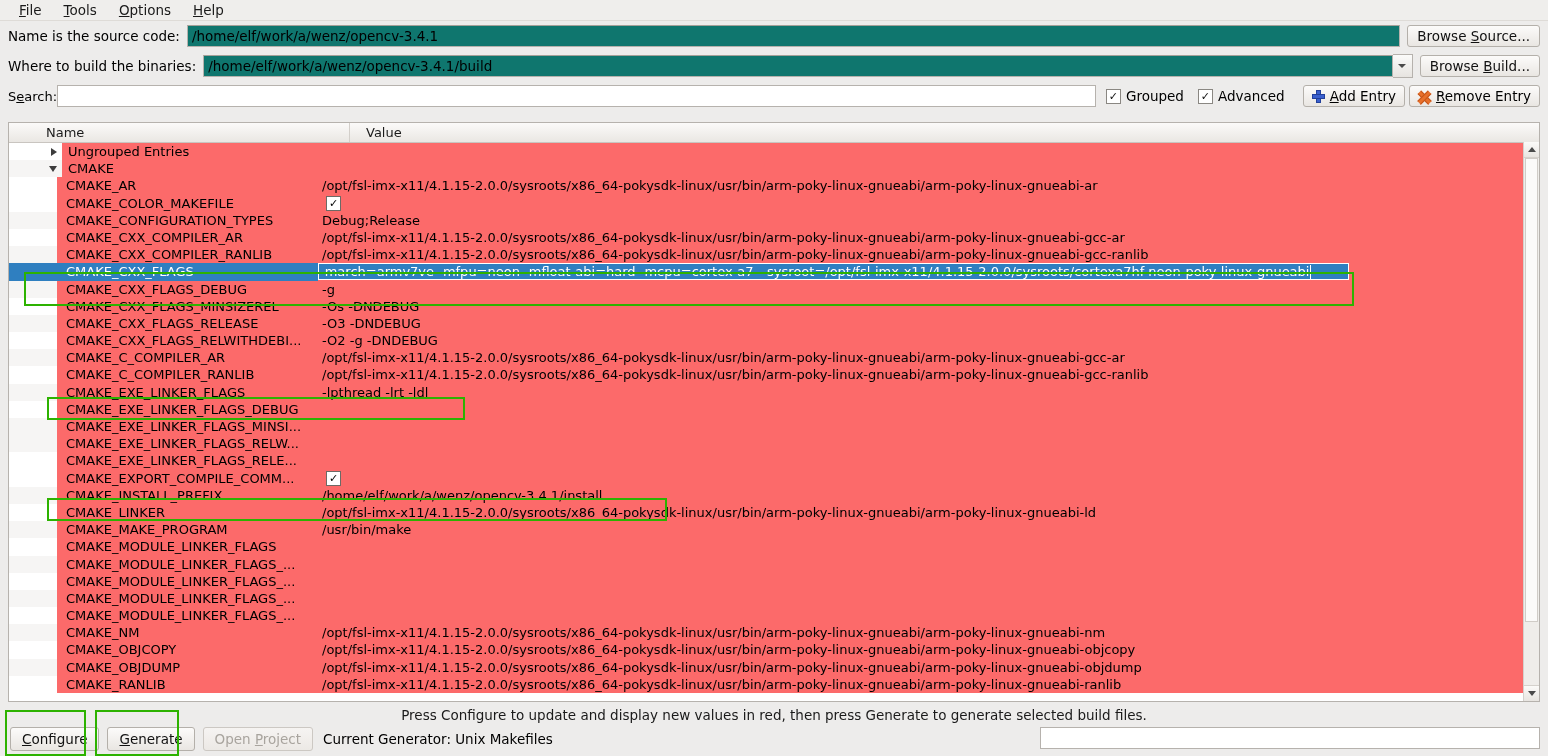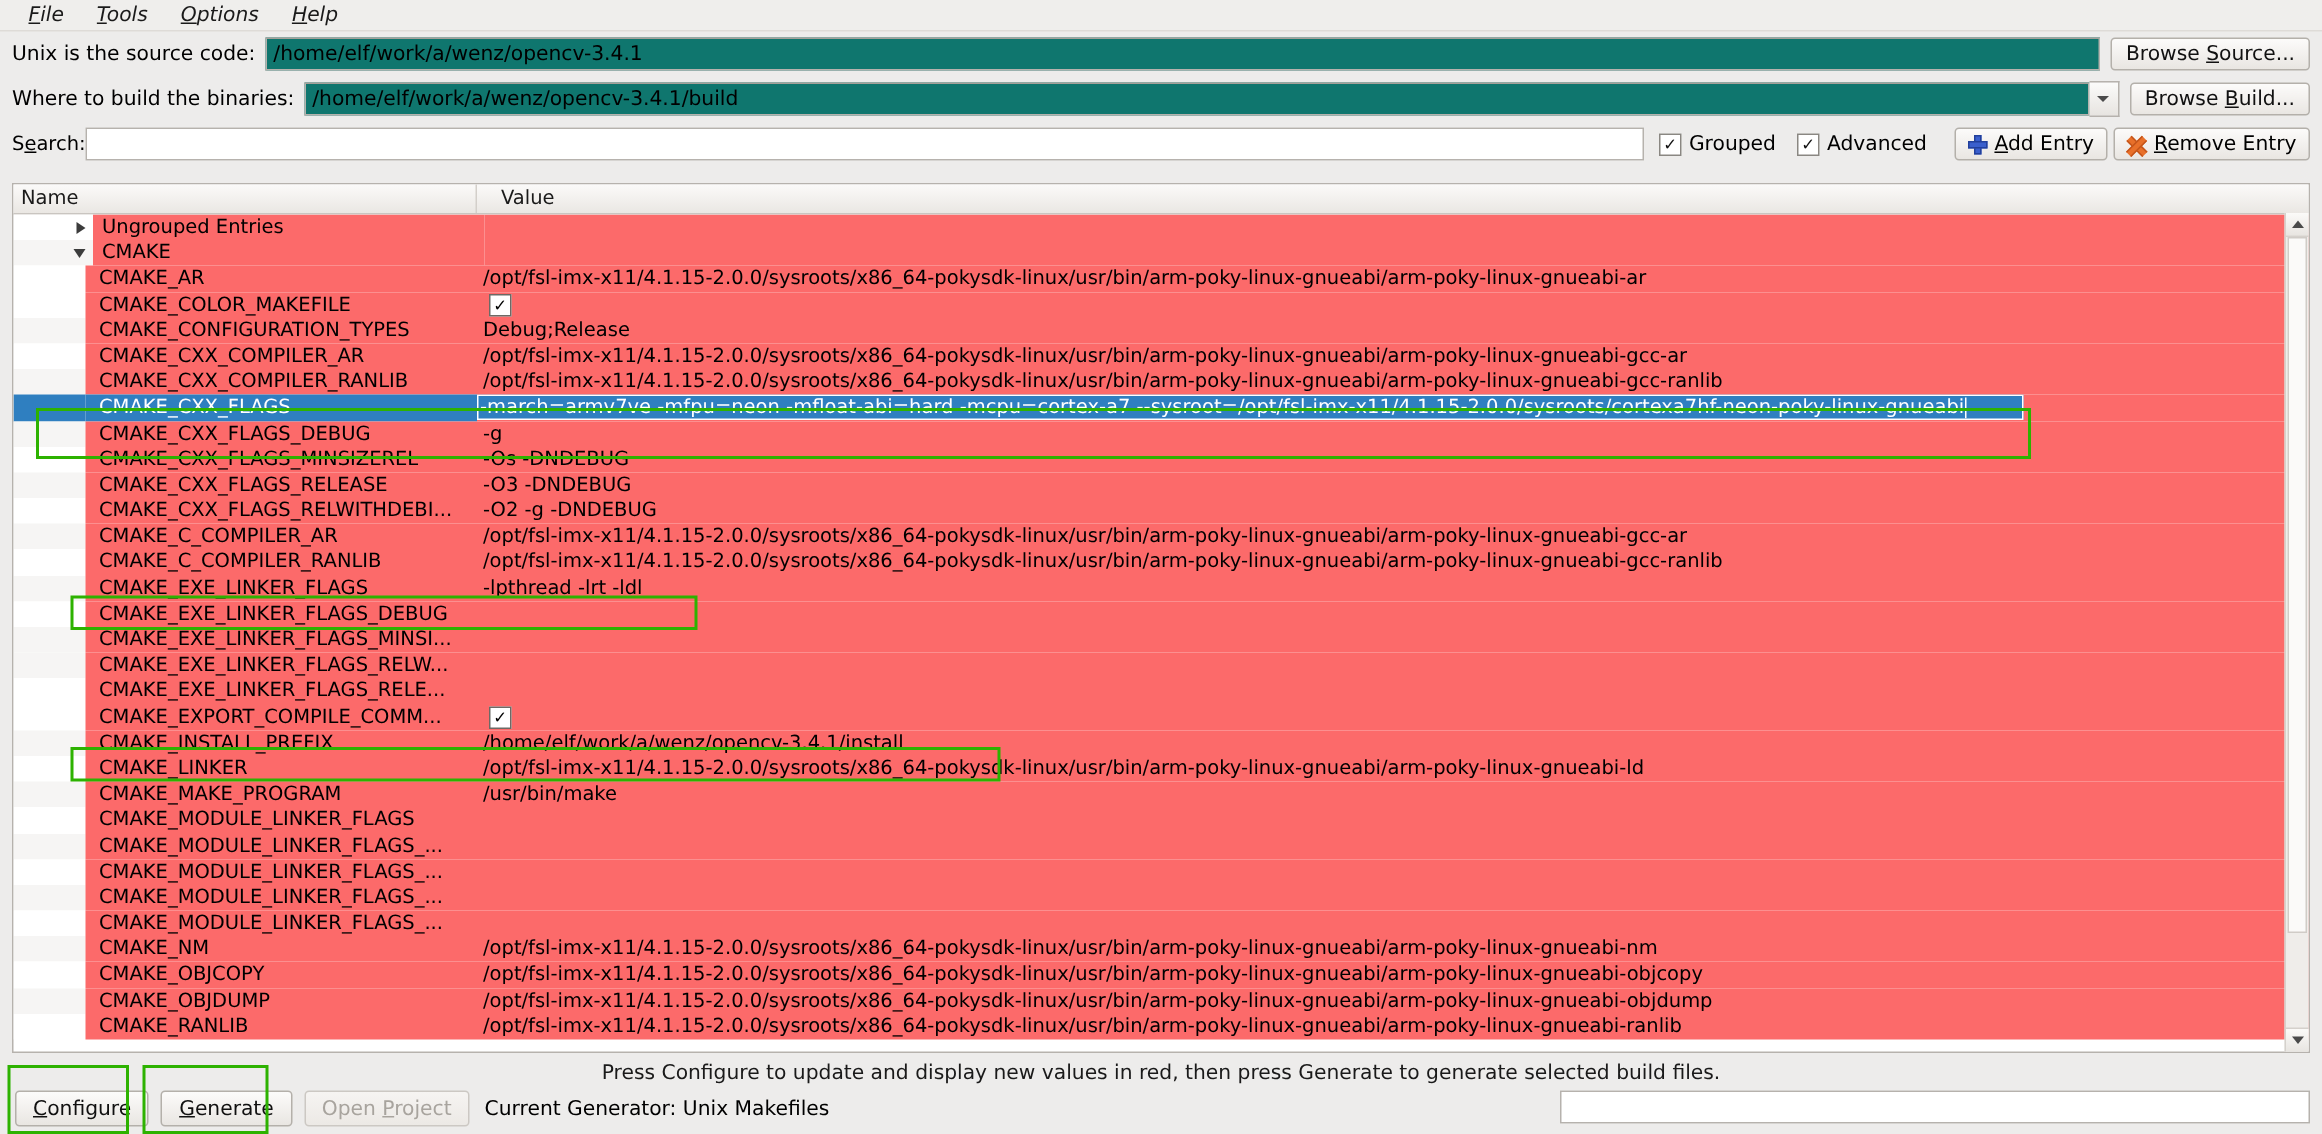--- a/index.html
+++ b/index.html
@@ -8,21 +8,21 @@
     background:#edeceb;
     font-family:"DejaVu Sans","Liberation Sans",sans-serif;
     font-size:13px;color:#000;
     -webkit-font-smoothing:antialiased;
   }
   #app{position:relative;width:1548px;height:756px;}
 
   
   .menubar{
     height:20px;background:#efeeec;display:flex;align-items:center;
-    padding-left:8px;border-bottom:1px solid #dedbd7;font-style:italic;
+    padding-left:8px;border-bottom:1px solid #dedbd7;
   }
   .menu-item{padding:0 11px;font-size:13.5px;line-height:20px;color:#1a1a1a;cursor:default;}
   .menu-item u{text-decoration:underline;}
 
   
   .form{padding:4px 8px 0 8px;}
   .row{display:flex;align-items:center;height:22px;margin-bottom:8px;}
   .row .lbl{font-size:13.5px;white-space:nowrap;margin-right:7px;}
   .txtfield{
     flex:1;height:20px;background:#0f766e;border:1px solid #b6b2ad;
@@ -82,21 +82,21 @@
   .tablewrap{
     position:absolute;left:8px;top:122px;width:1532px;height:580px;
     border:1px solid #b6b2ad;background:#fff;box-sizing:border-box;
     display:flex;flex-direction:column;
   }
   .thead{
     display:flex;height:19px;background:linear-gradient(#fbfaf9,#eae7e3);
     border-bottom:1px solid #c9c5c0;flex:none;
   }
   .th{font-size:13px;line-height:19px;padding-left:5px;color:#1a1a1a;box-sizing:border-box;}
-  .th.name{width:309px;border-right:1px solid #d3cfca;}
+  .th.name{width:309px;border-right:1px solid #d3cfca;margin-left:32px;}
   .th.value{flex:1;margin-left:11px;}
   .tbody{flex:1;overflow:hidden;position:relative;}
 
   .trow{display:flex;height:17.2px;align-items:flex-start;position:relative;}
   .ind{width:48px;flex:none;height:100%;background:#fff;}
   .trow.alt .ind{background:#f6f5f4;}
   .cellname{
     width:261px;flex:none;box-sizing:border-box;padding-left:9px;
     font-size:13px;line-height:17px;white-space:nowrap;overflow:hidden;
     background:#fc6a6a;height:100%;
@@ -185,21 +185,21 @@
 
   <div class="menubar">
     <div class="menu-item"><u>F</u><span>ile</span></div>
     <div class="menu-item"><u>T</u>ools</div>
     <div class="menu-item"><u>O</u>ptions</div>
     <div class="menu-item"><u>H</u>elp</div>
   </div>
 
   <div class="form">
     <div class="row">
-      <div class="lbl">Unix is the source code:</div>
+      <div class="lbl">Name is the source code:</div>
       <div class="txtfield">/home/elf/work/a/wenz/opencv-3.4.1</div>
       <div class="btn">
           <span>Browse <u>S</u>ource...</span>
         </div>
     </div>
     <div class="row">
       <div class="lbl">Where to build the binaries:</div>
       <div class="txtfield">/home/elf/work/a/wenz/opencv-3.4.1/build</div>
       <div class="combo-arrow">
           <span class="tri"></span>

